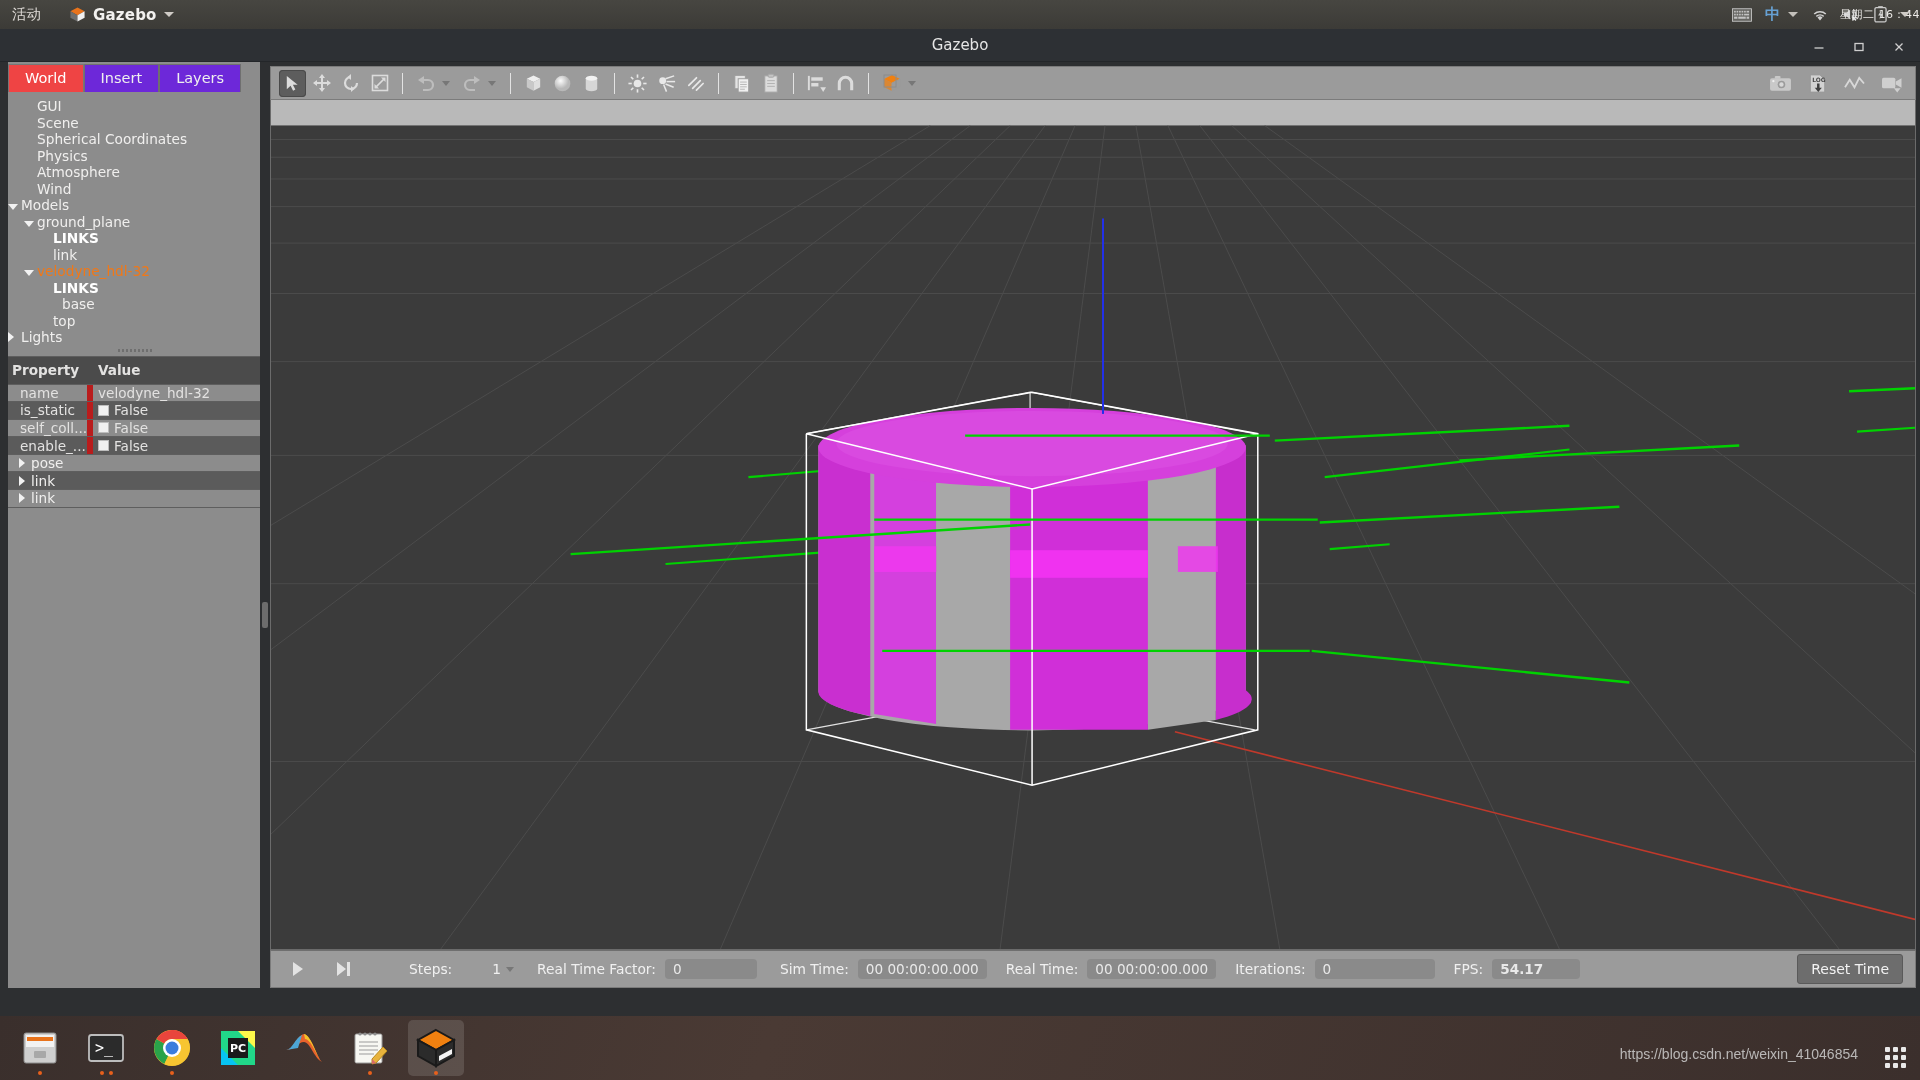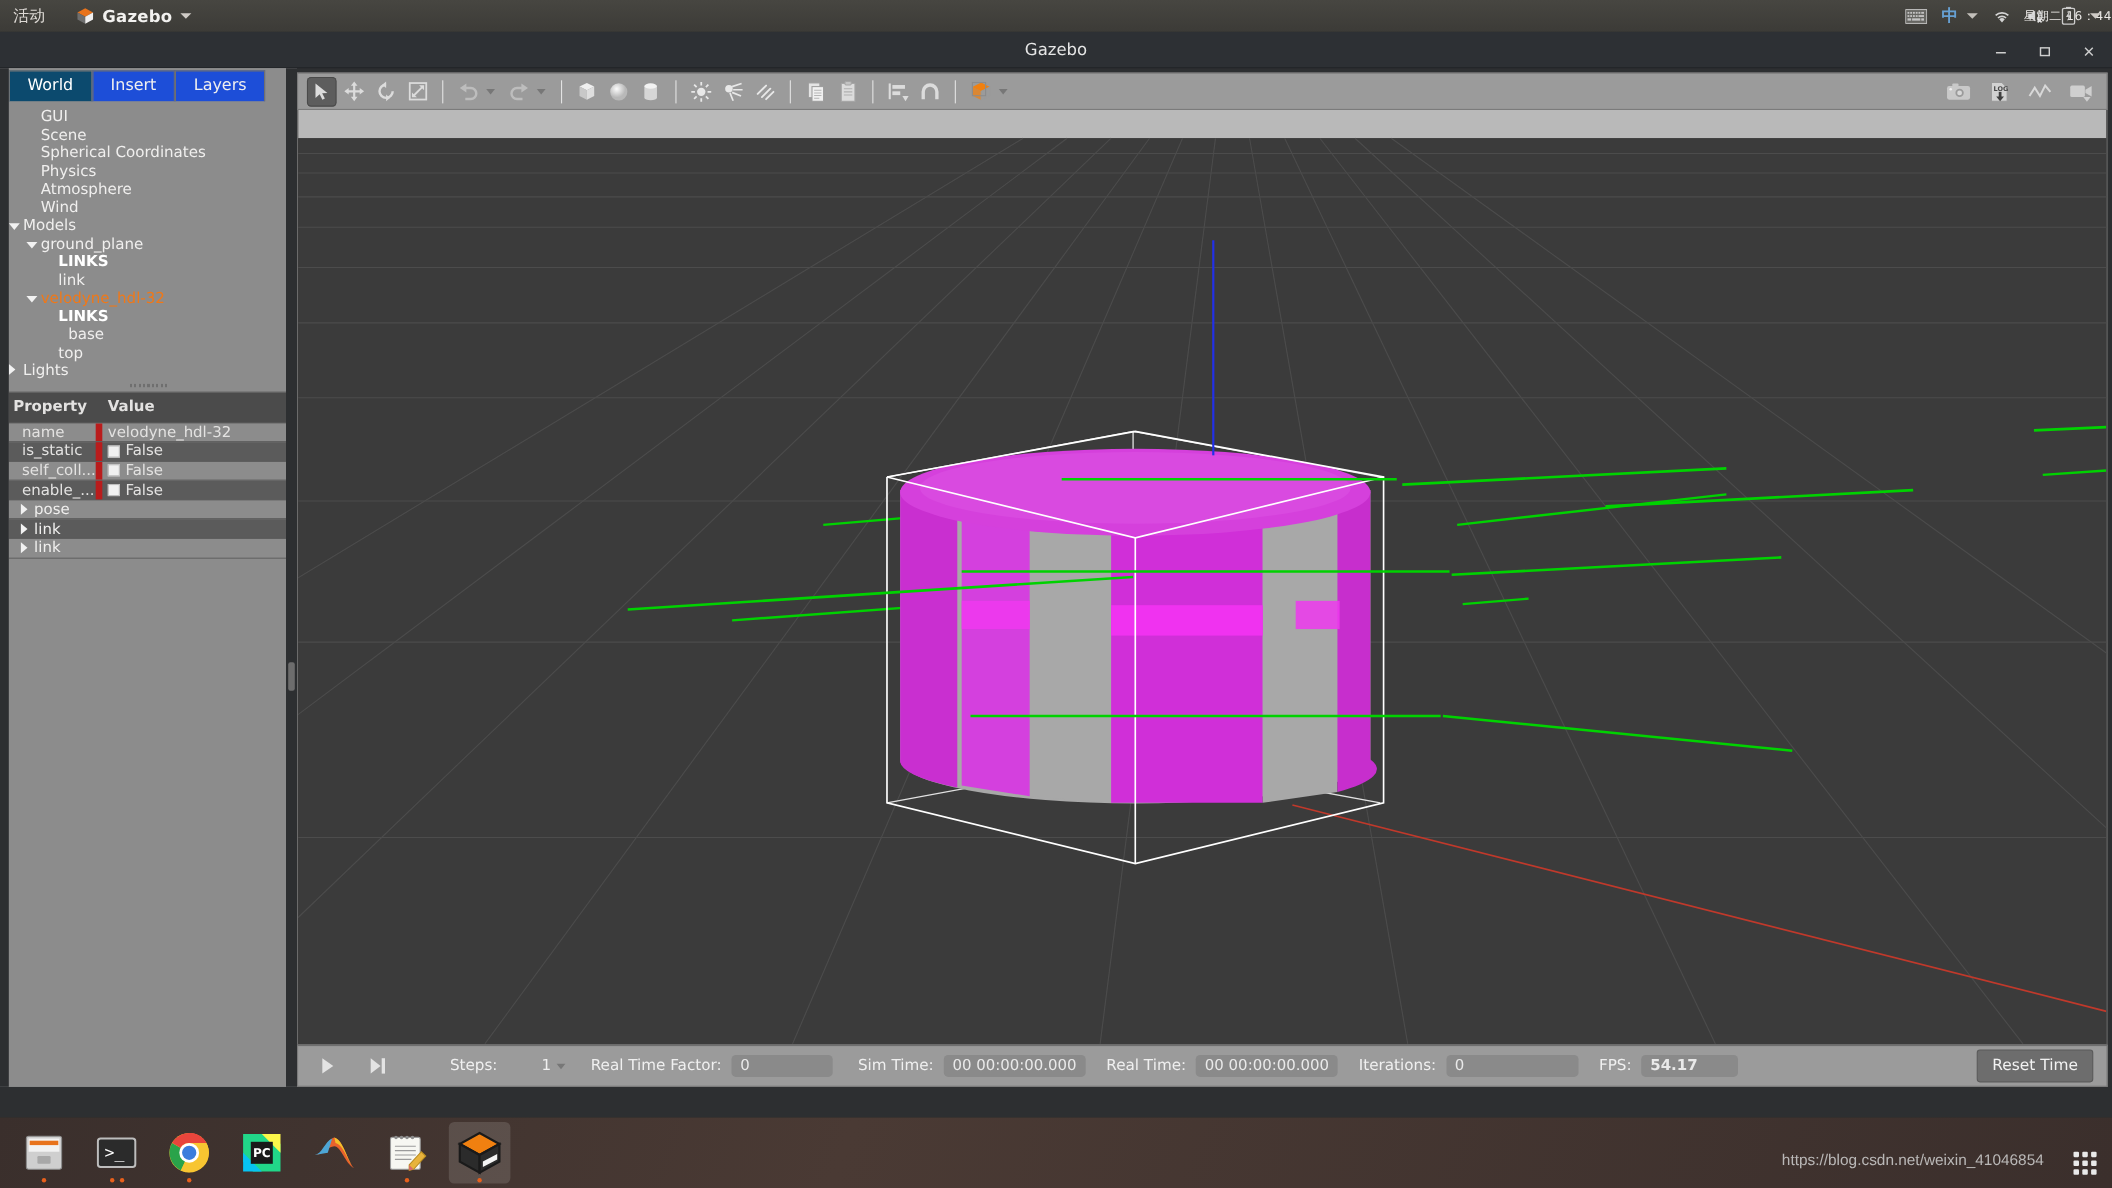--- a/index.html
+++ b/index.html
@@ -53,23 +53,23 @@
   .menuitem .mn{ text-decoration:underline; }
 
   .body{ display:flex; height:926px; }
 
   
   .leftpanel{ width:270px; background:#8c8c8c; position:relative; display:flex; flex-direction:column; }
   .lp-edge{ position:absolute; left:0; top:0; bottom:0; width:8px; background:#2d2f31; }
   .tabs{ display:flex; height:30px; padding-left:8px; background:#8c8c8c; align-items:flex-end; }
   .tab{
     font-size:14.5px; padding:5px 16px 6px; color:#efefef;
-    border:1px solid #6f6f6f; border-bottom:none; background:#1d4ed8;
-  }
-  .tab.active{ background:#0c4a6e; color:#ffffff; border-color:#777; }
+    border:1px solid #6f6f6f; border-bottom:none; background:#6d28d9;
+  }
+  .tab.active{ background:#ef4444; color:#ffffff; border-color:#777; }
   .tree{ padding:6px 0 0 8px; flex:0 0 auto; }
   .tnode{ display:flex; align-items:center; height:16.5px; font-size:13.7px; color:#f0efee; white-space:nowrap; }
   .tnode .arrow{ width:13px; display:inline-block; flex:0 0 13px; }
   .tw-down{ width:0;height:0;border-left:5px solid transparent;border-right:5px solid transparent;border-top:6px solid #f2f2f2; display:inline-block; margin-top:2px;}
   .tw-right{ width:0;height:0;border-top:5px solid transparent;border-bottom:5px solid transparent;border-left:6px solid #f2f2f2; display:inline-block;}
   .tnode.bold .lbl{ font-weight:bold; color:#ffffff; }
   .tnode.sel .lbl{ color:#f07818; }
   .grip{ height:10px; display:flex; align-items:center; justify-content:center; }
   .grip i{ width:34px; height:3px; background:
       repeating-linear-gradient(to right,#6f6f6f 0 2px, transparent 2px 4px); display:block;}

